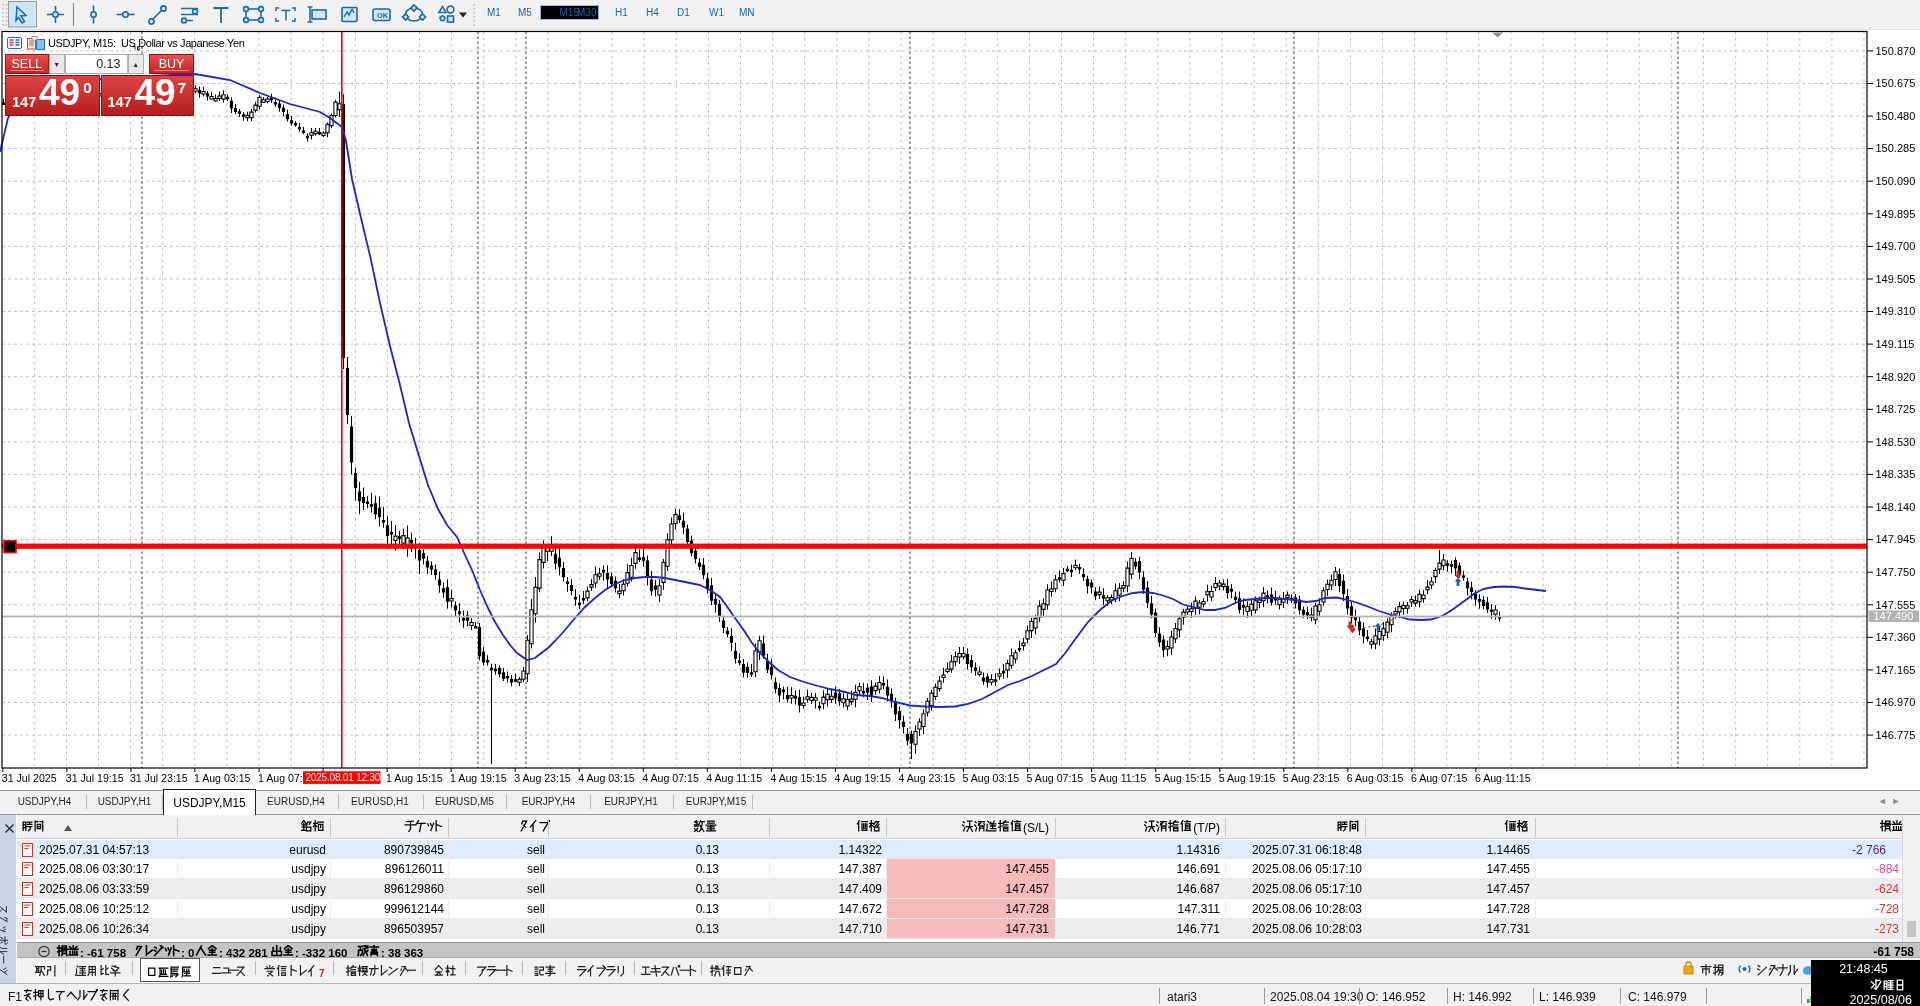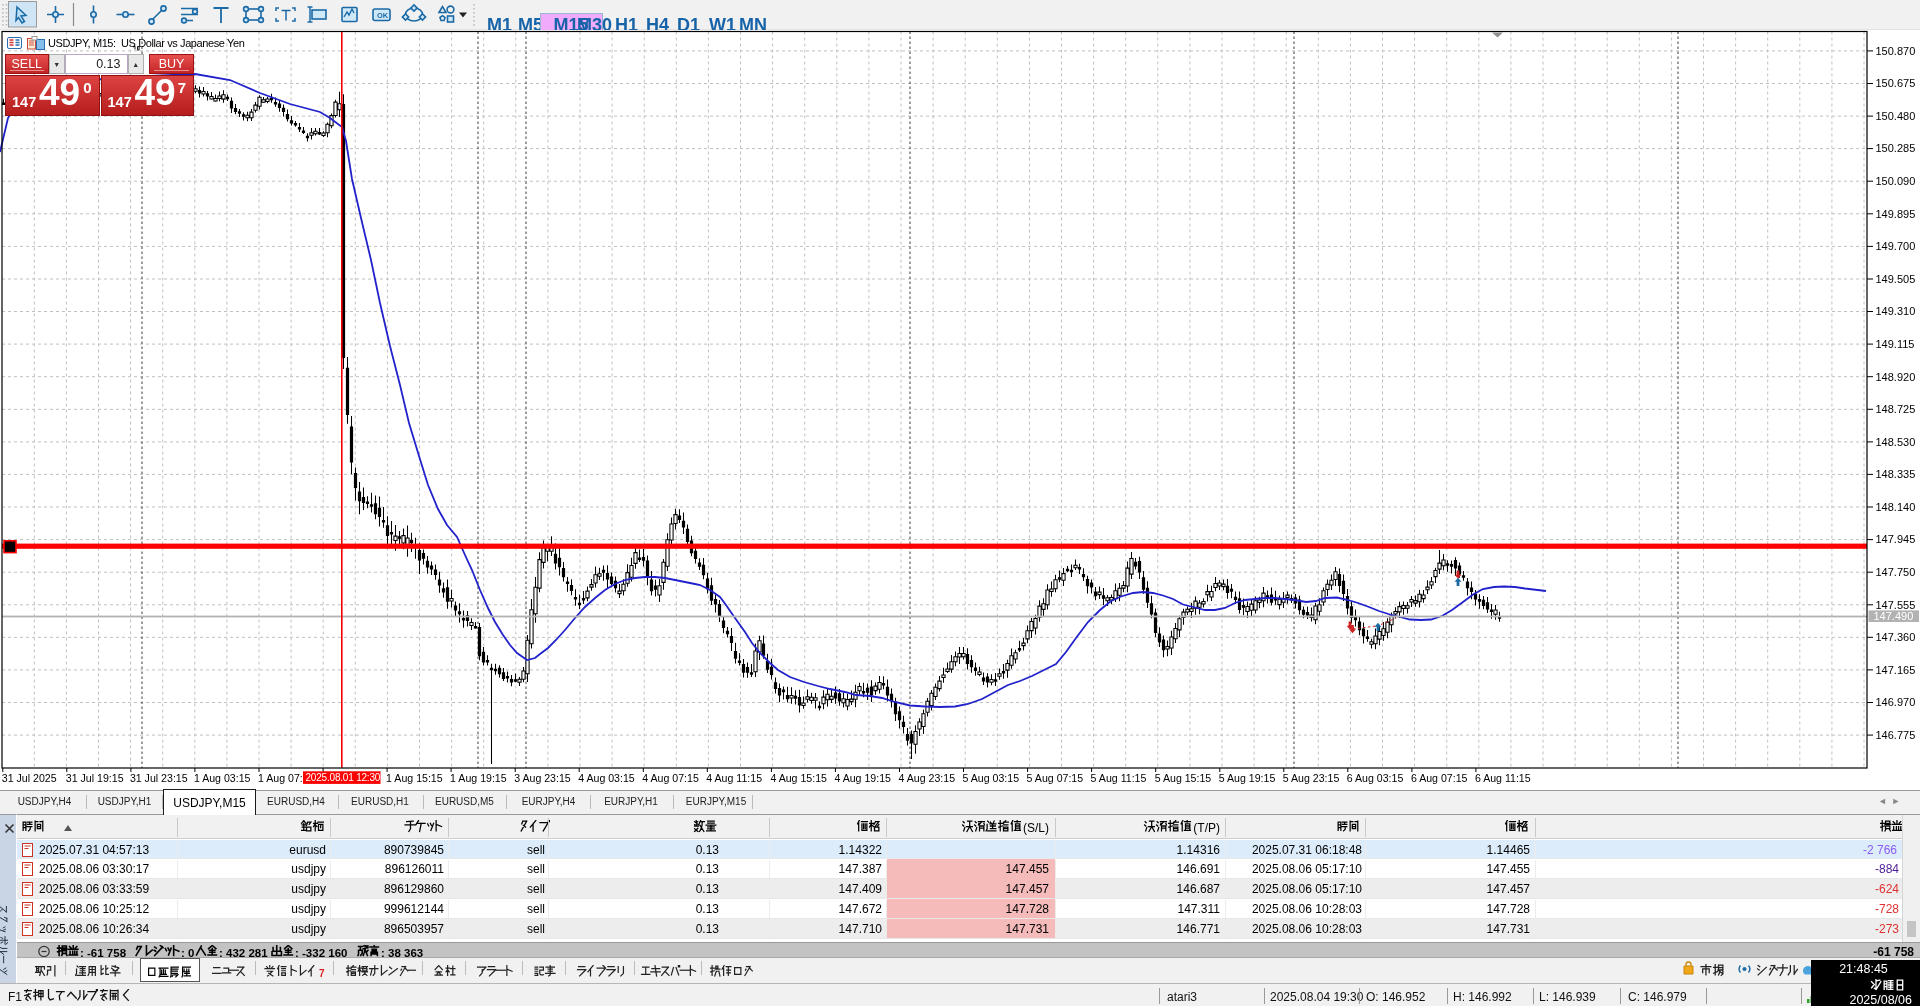--- a/index.html
+++ b/index.html
@@ -1,18 +1,18 @@
 <!DOCTYPE html>
 <html><head><meta charset="utf-8"><style>
 *{margin:0;padding:0;box-sizing:border-box}
 html,body{width:1920px;height:1006px;overflow:hidden;font-family:"Liberation Sans",sans-serif;background:#fff}
 #page{position:relative;width:1920px;height:1006px}
 #toolbar{position:absolute;left:0;top:0;width:1920px;height:30px;background:#f1f1f1;border-bottom:1px solid #e3e3e3}
-#toolbar span{position:absolute;top:15px;font-size:18px;font-weight:bold;color:#1763a8}
-#toolbar span.tfsel{background:#f0abfc;border:1px solid #9ab8d4;padding:1px 13px;margin-left:-6px;margin-top:-2px}
+#toolbar span{position:absolute;top:7px;font-size:10px;font-weight:normal;color:#1763a8}
+#toolbar span.tfsel{background:#000000;border:1px solid #9ab8d4;padding:1px 19px;margin-left:-6px;margin-top:-2px}
 #chartarea{position:absolute;left:0;top:30px;width:1920px;height:760px;background:#fff}
 #hdrtitle{position:absolute;left:48px;top:7px;font-size:12.5px;color:#000}
 #ocw{position:absolute;left:5px;top:24px;width:189px;height:61.5px}
 #ocw .btn{position:absolute;top:0;height:20px;background:linear-gradient(#e85050,#c32525);border:1px solid #9e1414;color:#fff;font-size:12.5px;text-align:center;padding-top:2px}
 #ocw .ul{position:absolute;left:4px;right:4px;bottom:2.5px;border-top:1px solid #e89090}
 #ocw .spindn,#ocw .spinup{position:absolute;top:0;width:16.5px;height:20px;background:#e8e8e8;border:1px solid #b0b0b0;color:#333;font-size:7px;text-align:center;padding-top:6px}
 #ocw .spindn{left:43.5px}
 #ocw .spinup{left:122.5px}
 #ocw .spinin{position:absolute;left:60px;top:0;width:62.5px;height:20px;background:#fff;border:1px solid #b8a8c8;font-size:12.5px;color:#222;text-align:right;padding:2px 6px 0 0}
 #ocw .big{position:absolute;top:21px;height:40.5px;background:linear-gradient(#dd4343,#b51d1d);border:1px solid #8d1111;color:#fff}
@@ -299,21 +299,21 @@
         </svg>
         <div style="position:absolute;left:39px;top:3px">2025.07.31 04:57:13</div>
         <div class="rc" style="right:1576px">eurusd</div>
         <div class="rc" style="right:1458px">890739845</div>
         <div class="rc" style="right:1357px">sell</div>
         <div class="rc" style="right:1183px">0.13</div>
         <div class="rc" style="right:1020px">1.14322</div>
         <div class="rc" style="right:682px">1.14316</div>
         <div class="rc" style="right:540px">2025.07.31 06:18:48</div>
         <div class="rc" style="right:372px">1.14465</div>
-        <div class="rc" style="right:5px;color:#8b5cf6">-2 766</div>
+        <div class="rc" style="right:16px;color:#4c1d95">-2 766</div>
         <div class="csep" style="left:177px;background:#ececec;top:1px;height:18px"></div>
         <div class="csep" style="left:330px;background:#ececec;top:1px;height:18px"></div>
         <div class="csep" style="left:447.5px;background:#ececec;top:1px;height:18px"></div>
         <div class="csep" style="left:547.5px;background:#ececec;top:1px;height:18px"></div>
         <div class="csep" style="left:769px;background:#ececec;top:1px;height:18px"></div>
         <div class="csep" style="left:885.5px;background:#ececec;top:1px;height:18px"></div>
         <div class="csep" style="left:1055px;background:#ececec;top:1px;height:18px"></div>
         <div class="csep" style="left:1225px;background:#ececec;top:1px;height:18px"></div>
         <div class="csep" style="left:1365px;background:#ececec;top:1px;height:18px"></div>
         <div class="csep" style="left:1535px;background:#ececec;top:1px;height:18px"></div>
@@ -328,21 +328,21 @@
         <div class="rc" style="right:1458px">896126011</div>
         <div class="rc" style="right:1357px">sell</div>
         <div class="rc" style="right:1183px">0.13</div>
         <div class="rc" style="right:1020px">147.387</div>
         <div class="slcell">
           <div class="rc" style="right:853px">147.455</div>
         </div>
         <div class="rc" style="right:682px">146.691</div>
         <div class="rc" style="right:540px">2025.08.06 05:17:10</div>
         <div class="rc" style="right:372px">147.455</div>
-        <div class="rc" style="right:3px;color:#4c1d95">-884</div>
+        <div class="rc" style="right:3px;color:#ec4899">-884</div>
         <div class="csep" style="left:177px;background:#ececec;top:1px;height:18px"></div>
         <div class="csep" style="left:330px;background:#ececec;top:1px;height:18px"></div>
         <div class="csep" style="left:447.5px;background:#ececec;top:1px;height:18px"></div>
         <div class="csep" style="left:547.5px;background:#ececec;top:1px;height:18px"></div>
         <div class="csep" style="left:769px;background:#ececec;top:1px;height:18px"></div>
         <div class="csep" style="left:885.5px;background:#ececec;top:1px;height:18px"></div>
         <div class="csep" style="left:1055px;background:#ececec;top:1px;height:18px"></div>
         <div class="csep" style="left:1225px;background:#ececec;top:1px;height:18px"></div>
         <div class="csep" style="left:1365px;background:#ececec;top:1px;height:18px"></div>
         <div class="csep" style="left:1535px;background:#ececec;top:1px;height:18px"></div>

